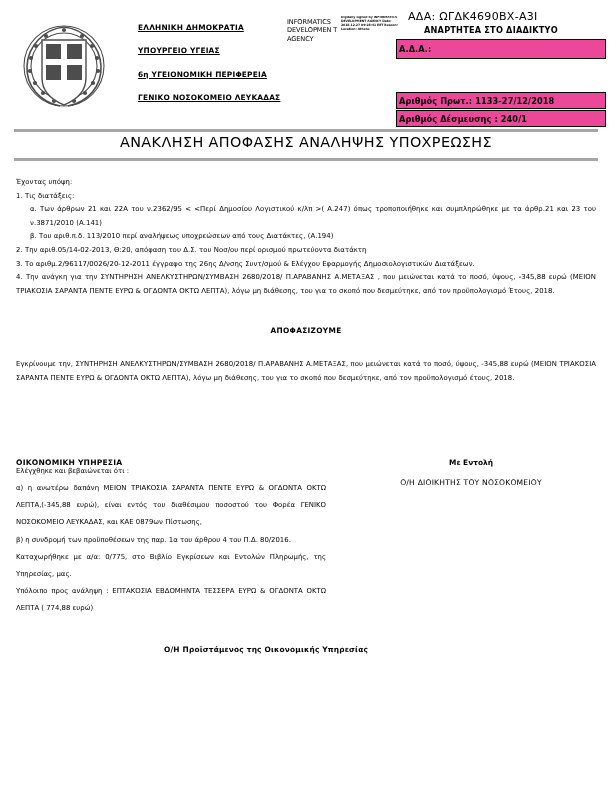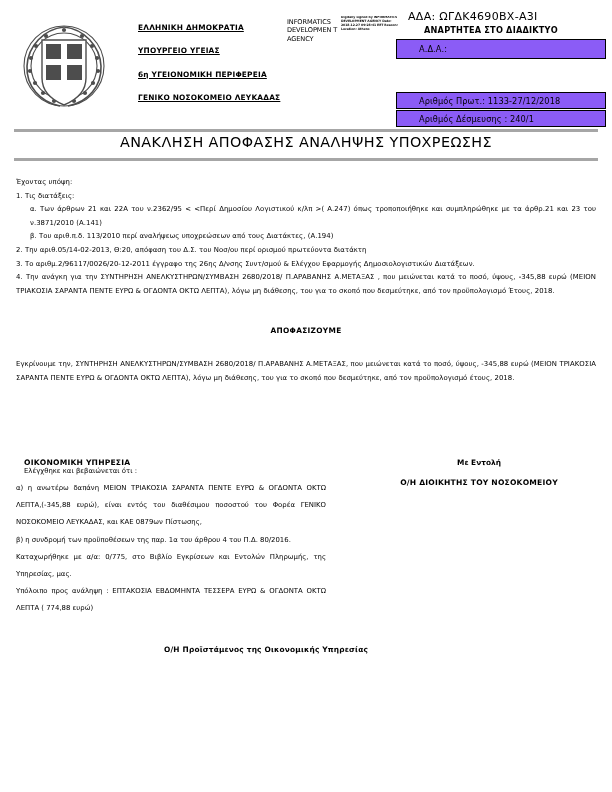--- a/index.html
+++ b/index.html
@@ -96,27 +96,27 @@
     font-size: 8.2px;
     font-weight: bold;
     letter-spacing: 0.2px;
     white-space: nowrap;
     text-align: center;
   }
 
   .infobox {
     position: absolute;
     border: 1.2px solid #000;
-    background: #8b5cf6;
+    background: #ec4899;
     box-sizing: border-box;
     display: flex;
     align-items: center;
-    padding-left: 22px;
+    padding-left: 2px;
     font-size: 8.2px;
-    font-weight: normal;
+    font-weight: bold;
     letter-spacing: 0.1px;
     white-space: nowrap;
   }
   #box-ada      { left: 396px; top: 39px;  width: 210px; height: 20px; }
   #box-date     { left: 396px; top: 74px;  width: 210px; height: 17px; margin-top: 36px; }
   #box-protocol { left: 396px; top: 92px;  width: 210px; height: 17px; }
   #box-binding  { left: 396px; top: 110px; width: 210px; height: 17px; }
 
   
   .rule {
@@ -161,38 +161,38 @@
   .center-bold {
     text-align: center;
     font-size: 7.4px;
     font-weight: bold;
     letter-spacing: 0.3px;
   }
 
   
   .cols {
     position: absolute;
-    left: 24px;
+    left: 16px;
     top: 458px;
     width: 580px;
     height: 60px;
   }
   .col-left  { position: absolute; left: 0;   top: 0; width: 300px; }
   .col-right { position: absolute; left: 330px; top: 0; width: 250px; text-align: center; }
 
   .head-bold {
     font-size: 7.6px;
     font-weight: bold;
     letter-spacing: 0.2px;
   }
   .sub-line {
     font-size: 6.9px;
   }
   .r1 { font-size: 7.4px; font-weight: bold; }
-  .r2 { font-size: 7.6px; font-weight: bold; margin-top: 11px; letter-spacing: 0.2px; }
+  .r2 { font-size: 7.6px; font-weight: normal; margin-top: 11px; letter-spacing: 0.2px; }
 
   
   .lower {
     position: absolute;
     left: 16px;
     top: 480px;
     width: 310px;
   }
   .lower p {
     font-size: 6.9px;

